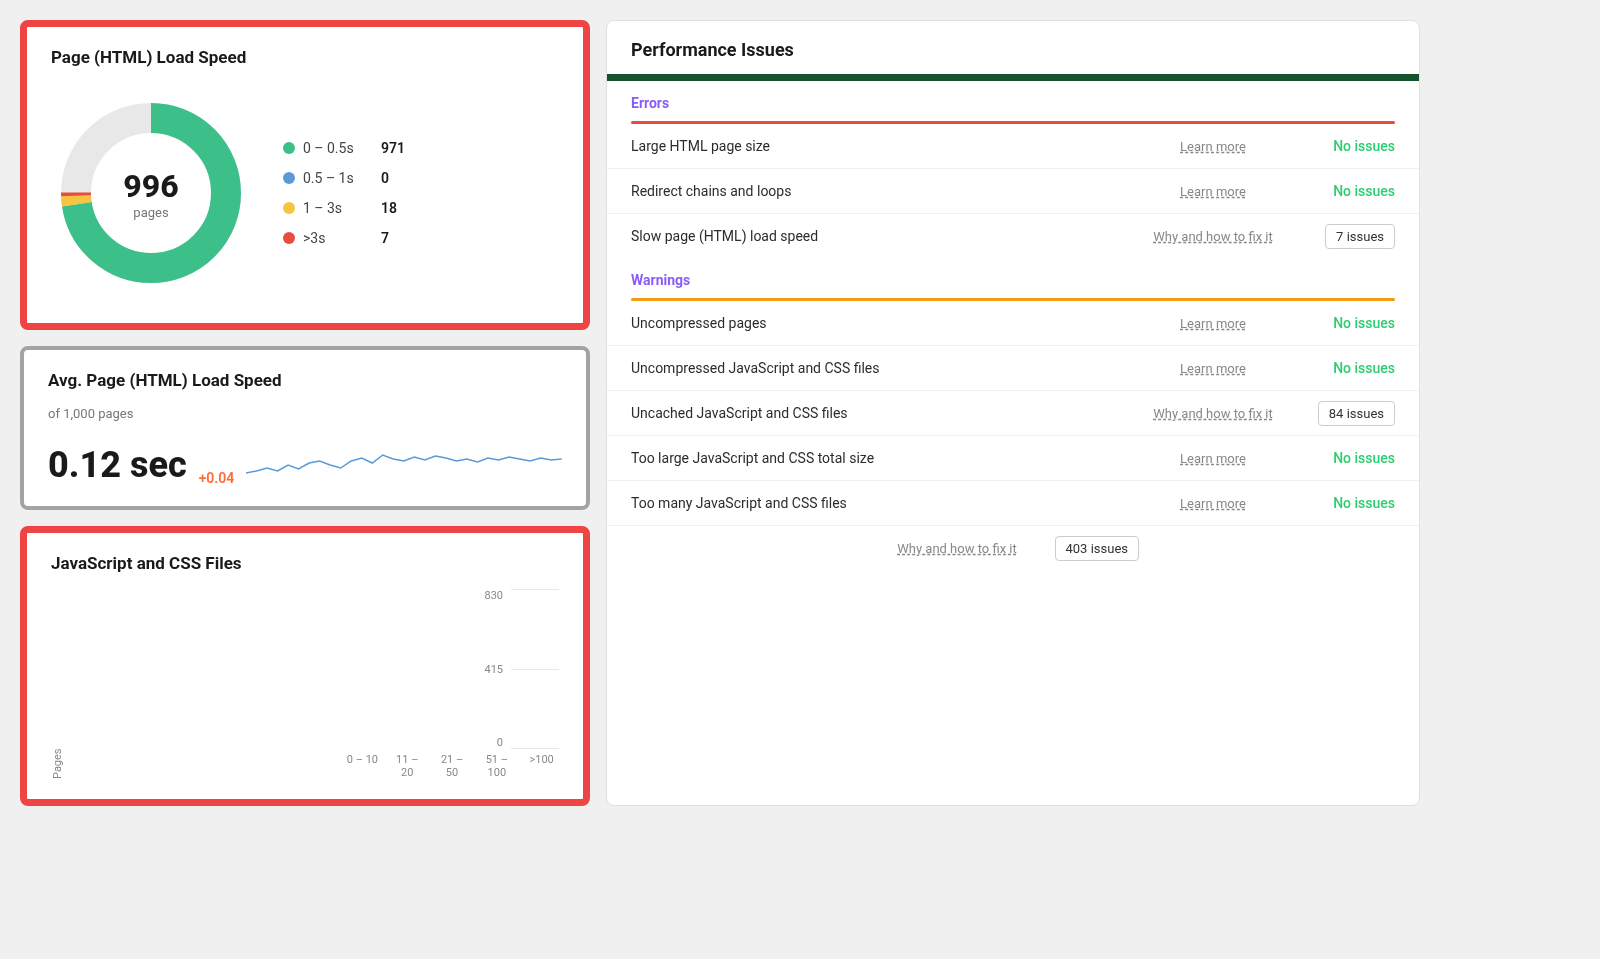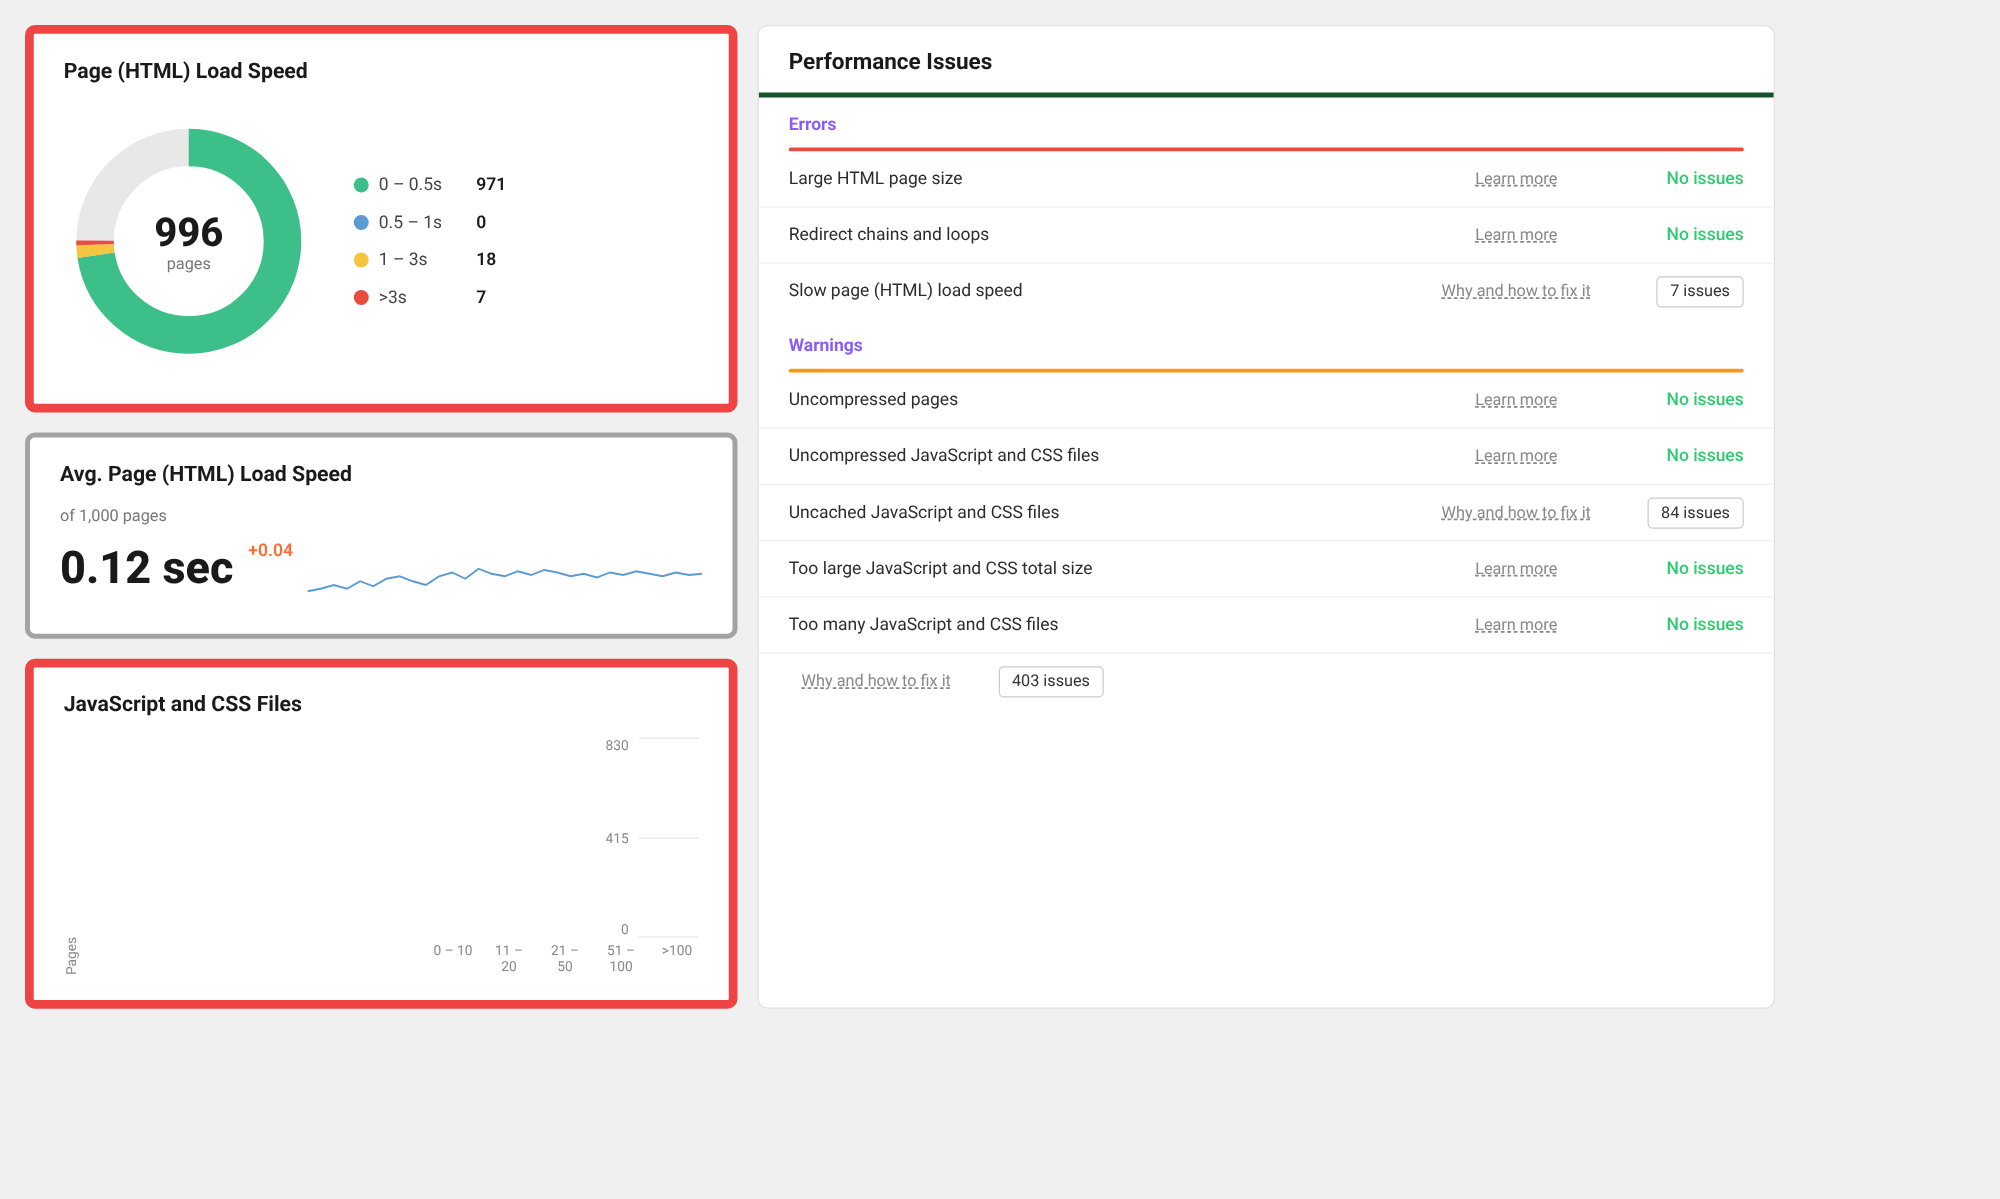--- a/index.html
+++ b/index.html
@@ -95,21 +95,21 @@
       background: #fff;
       padding: 20px 24px;
     }
     .avg-subtitle {
       font-size: 13px;
       color: #777;
       margin-bottom: 12px;
     }
     .avg-speed-row {
       display: flex;
-      align-items: flex-start;
+      align-items: flex-end;
       gap: 12px;
     }
     .avg-speed-value {
       font-size: 36px;
       font-weight: 800;
       color: #1a1a1a;
     }
     .avg-speed-delta {
       font-size: 14px;
       color: #ff6b35;
@@ -164,41 +164,42 @@
       border-radius: 8px;
       border: 1px solid #e0e0e0;
       padding: 0;
       overflow: hidden;
     }
     .perf-header {
       padding: 18px 24px 14px;
       font-size: 18px;
       font-weight: 700;
       color: #1a1a1a;
-      border-bottom: 4px solid #14532d;
+      border-bottom: 7px solid #14532d;
     }
     .section-header {
       padding: 14px 24px 10px;
       font-size: 14px;
       font-weight: 700;
       color: #8b5cf6;
     }
     .section-divider {
       height: 3px;
       margin: 0 24px;
       border-radius: 2px;
     }
     .section-divider.error { background: #e74c3c; }
     .section-divider.warning { background: #f39c12; }
     .issue-row {
       display: flex;
       align-items: center;
       padding: 14px 24px;
       border-bottom: 1px solid #f0f0f0;
       gap: 12px;
+      justify-content: center;
     }
     .issue-row:last-child {
       border-bottom: none;
     }
     .issue-name {
       flex: 1;
       font-size: 14px;
       color: #2c2c2c;
     }
     .issue-link {

